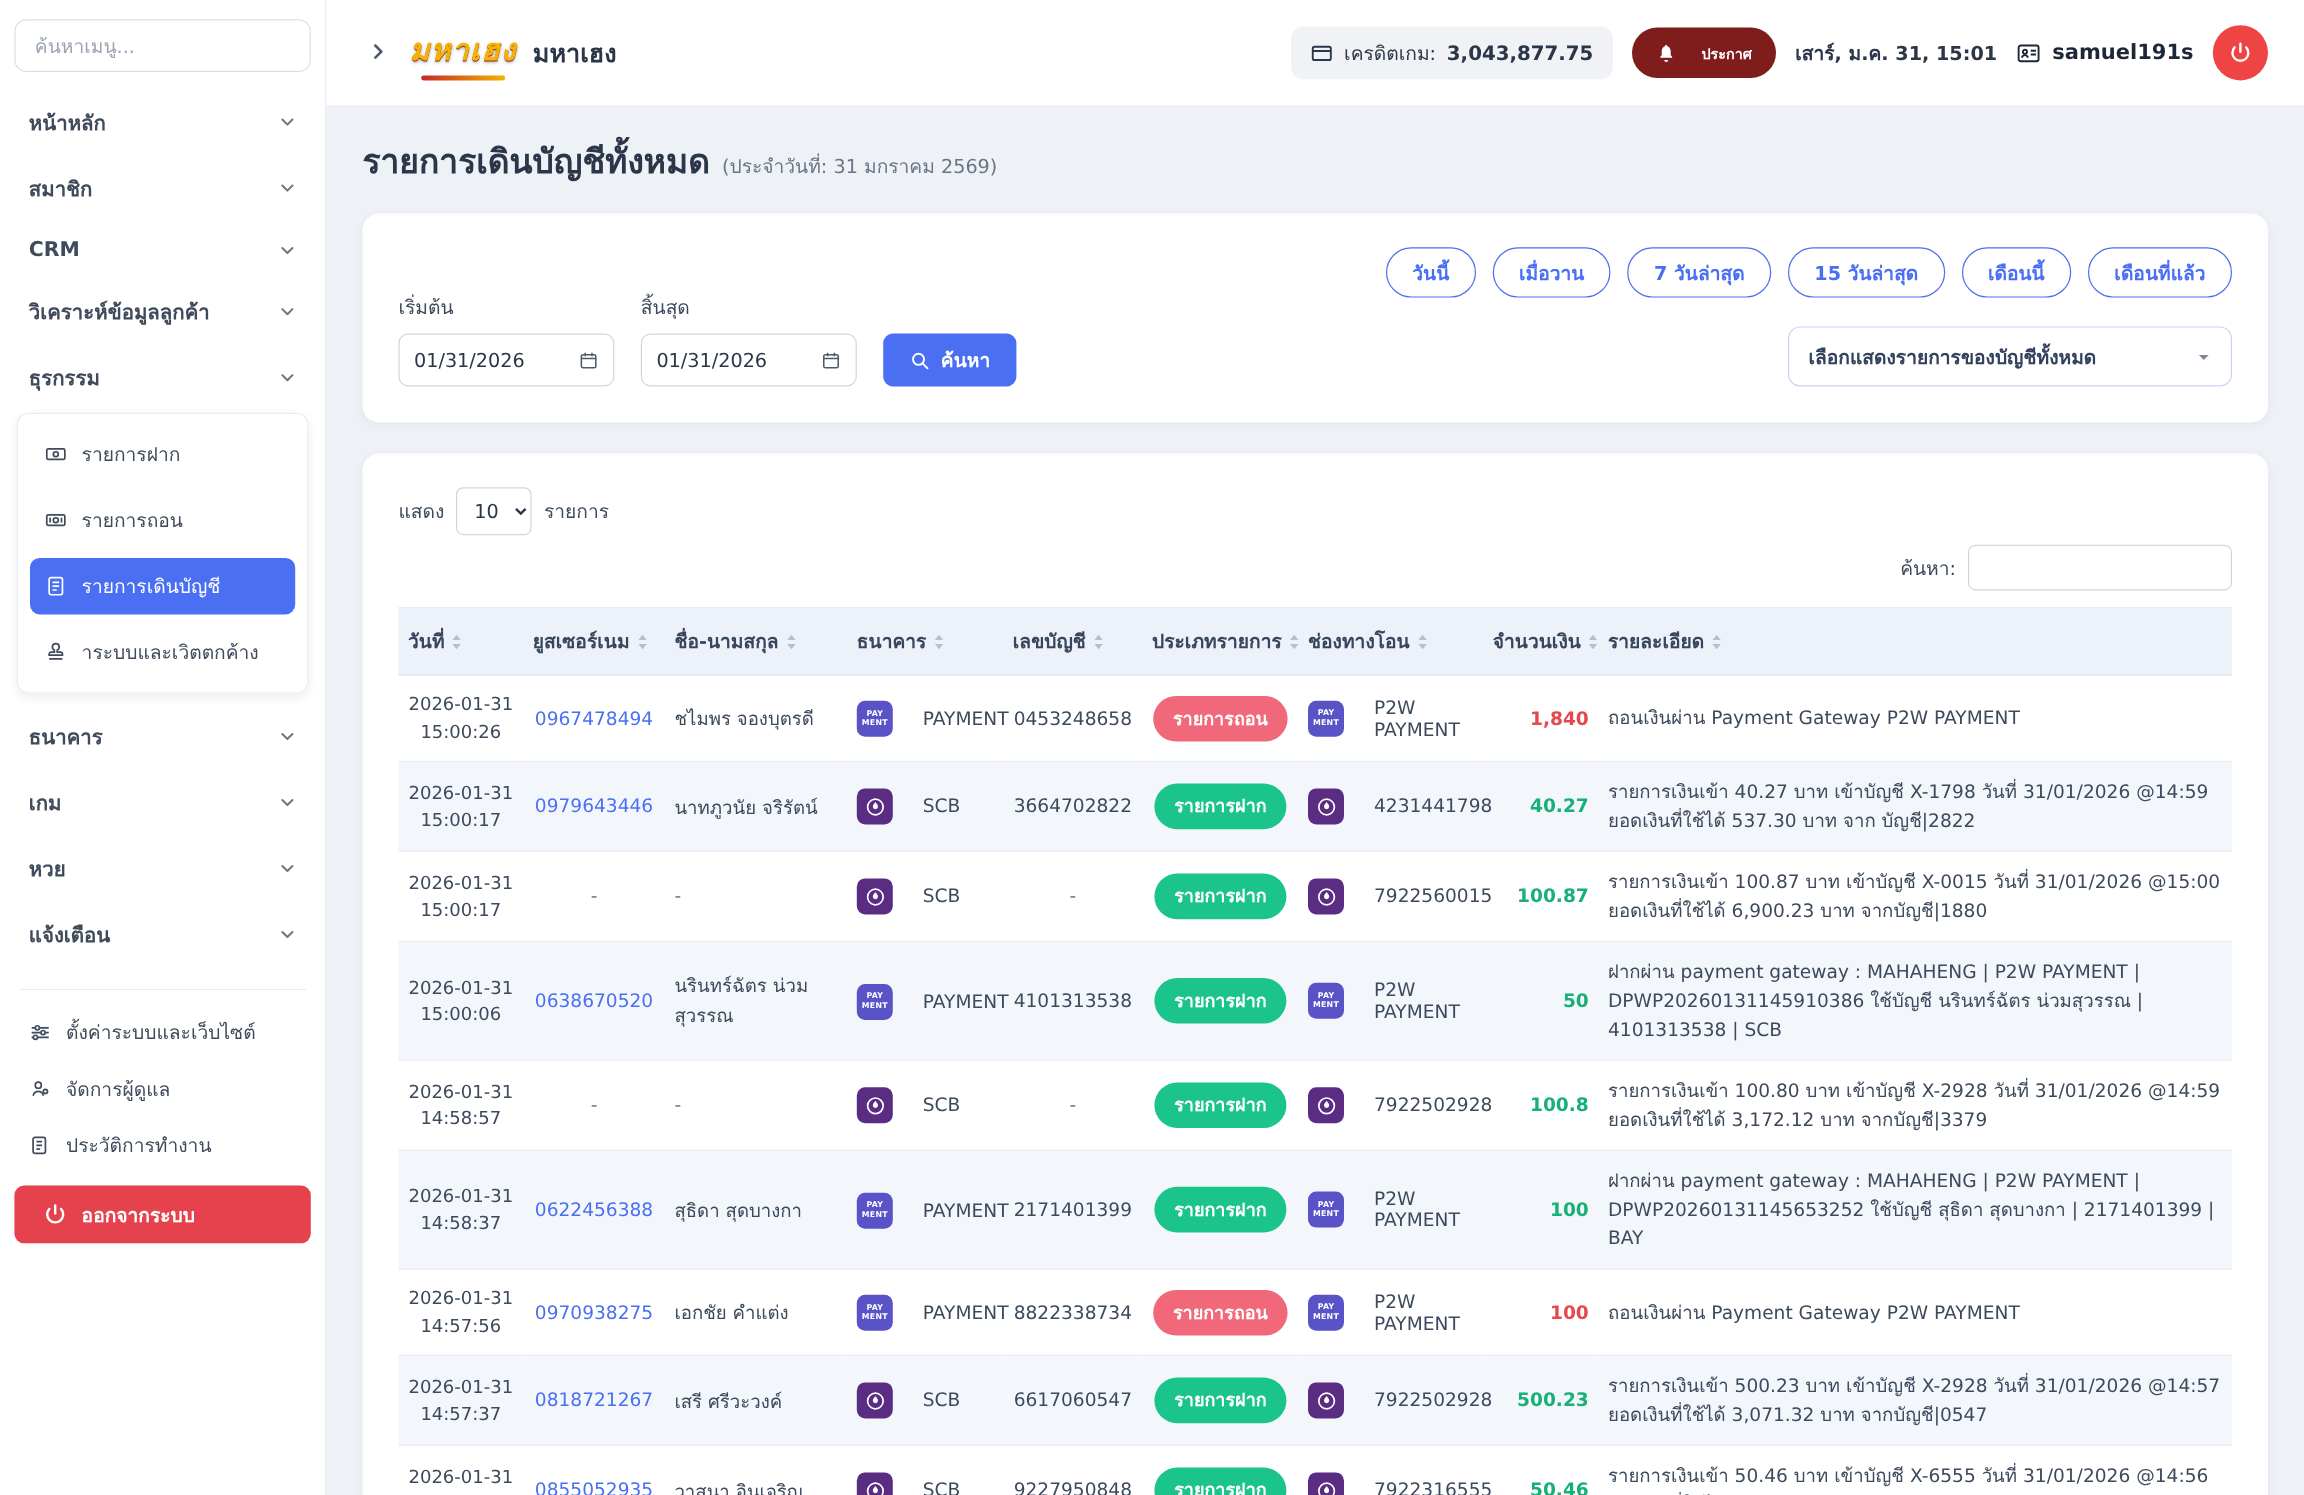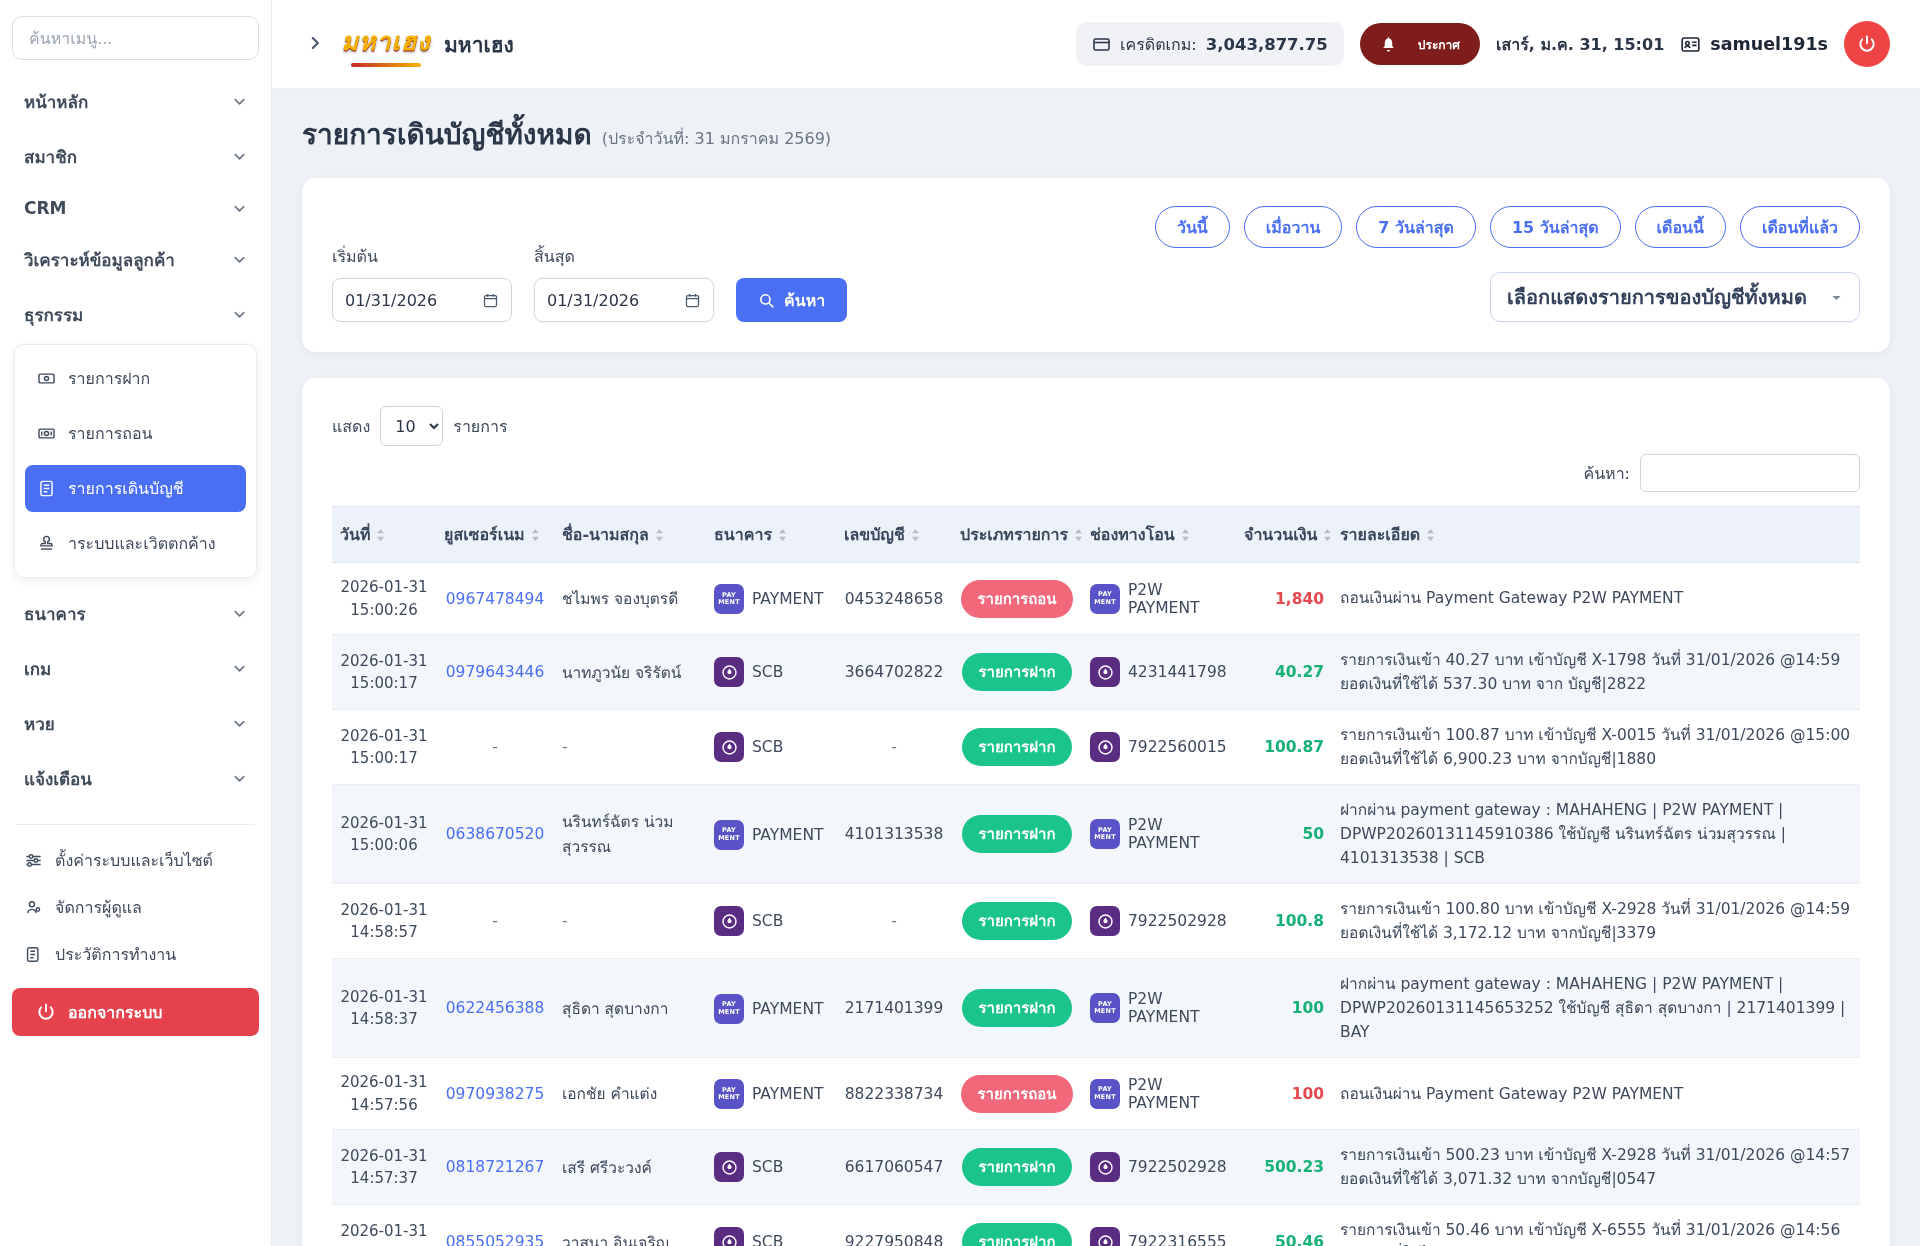--- a/index.html
+++ b/index.html
@@ -54,21 +54,21 @@
   .filter-card{padding:28px 30px 30px;display:flex;justify-content:space-between;gap:24px}
   .filter-left{display:flex;gap:22px;align-items:flex-end}
   .fgroup label{display:block;font-size:16px;margin-bottom:9px;color:#3d4a5c}
   .date-input{width:180px;height:44px;border:1px solid #cfd6e0;border-radius:8px;display:flex;align-items:center;justify-content:space-between;padding:0 12px;font-size:16px;color:#2b3648;cursor:pointer;background:#fff}
   .date-input span{display:inline-flex}
   .search-btn{height:44px;background:#4a6ff3;color:#fff;border:none;border-radius:8px;padding:0 22px;font-size:16px;font-weight:700;display:flex;align-items:center;gap:9px;cursor:pointer;font-family:inherit}
   .search-btn span{display:inline-flex}
   .filter-right{display:flex;flex-direction:column;align-items:flex-end;gap:24px}
   .quick-pills{display:flex;gap:14px}
   .pill{height:42px;padding:0 21px;border:1.5px solid #4a6ff3;border-radius:22px;background:#fff;color:#4a6ff3;font-size:16px;font-weight:600;cursor:pointer;font-family:inherit;white-space:nowrap}
-  .account-select{width:370px;height:50px;border:1px solid #c9d4ef;border-radius:10px;display:flex;align-items:center;justify-content:space-between;padding:0 16px;font-weight:700;font-size:20px;color:#33415c;cursor:pointer;background:#fff}
+  .account-select{width:370px;height:50px;border:1px solid #c9d4ef;border-radius:10px;display:flex;align-items:center;justify-content:space-between;padding:0 16px;font-weight:700;font-size:16px;color:#33415c;cursor:pointer;background:#fff}
   .account-select .caret{display:inline-flex;color:#7b8698}
 
   
   .table-card{margin-top:26px;padding:28px 30px 30px}
   .show-group{display:flex;align-items:center;gap:10px;font-size:16px;color:#3d4a5c}
   .show-select{height:40px;border:1px solid #cfd6e0;border-radius:6px;padding:0 10px;font-size:16px;font-family:inherit;color:#2b3648;background:#fff}
   .tsearch{display:flex;justify-content:flex-end;align-items:center;gap:10px;margin:8px 0 14px;font-size:16px}
   .tsearch input{width:220px;height:38px;border:1px solid #cfd6e0;border-radius:6px;padding:0 10px;font-size:16px;font-family:inherit;outline:none}
 
   table{width:100%;border-collapse:collapse;table-layout:fixed}
@@ -78,21 +78,21 @@
   th:nth-child(7){width:154px}th:nth-child(8){width:96px}
   .thwrap{display:flex;align-items:center;justify-content:flex-start;gap:6px;white-space:nowrap}
   .sort-ico{display:inline-flex}
   tbody td{padding:13px 8px;font-size:15.5px;border-bottom:1px solid #e8ecf3;vertical-align:middle;text-align:center;color:#3d4a5c;word-wrap:break-word}
   tr.alt td{background:#f3f6fb}
   .td-date{font-size:15px;line-height:1.5;white-space:nowrap}
   .al{text-align:left !important}
   .ar{text-align:right !important}
   a.ulink{color:#4a6ff3;text-decoration:none;cursor:pointer}
   .dash{color:#6b7686}
-  .icell{display:inline-flex;align-items:center;gap:8px;text-align:left}
+  .icell{display:inline-flex;align-items:center;gap:25px;text-align:left}
   .bicon{width:30px;height:30px;border-radius:7px;display:inline-flex;align-items:center;justify-content:center;flex-shrink:0;color:#fff}
   .bicon.pay{background:#5a52c7;flex-direction:column;font-size:6.5px;font-weight:800;line-height:1.15;letter-spacing:.2px}
   .bicon.scb{background:#5a2d82}
   .badge{display:inline-block;padding:7px 16px;border-radius:999px;color:#fff;font-size:15px;font-weight:600;white-space:nowrap}
   .badge.deposit{background:#1bc48b}
   .badge.withdraw{background:#f2687b}
   .amt{font-weight:700;font-size:15.5px}
   .amt.deposit{color:#17b077}
   .amt.withdraw{color:#e5484d}
   .td-detail{line-height:1.55;font-size:15.5px}

